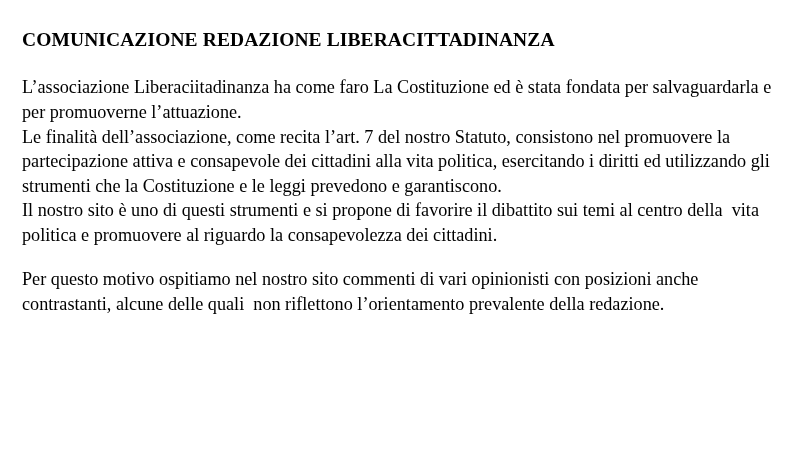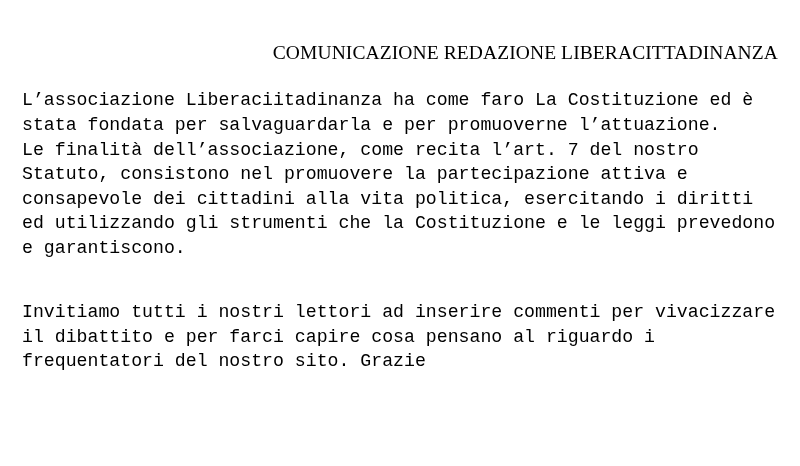--- a/index.html
+++ b/index.html
@@ -14,58 +14,56 @@
     color: #000000;
     overflow: hidden;
   }
   .page {
     box-sizing: border-box;
     width: 800px;
     height: 466px;
     padding: 28px 22px 10px 22px;
   }
   .doc-title {
-    text-align: right;
-    font-weight: normal;
+    text-align: left;
+    font-weight: bold;
     font-size: 19.5px;
     letter-spacing: 0.1px;
-    margin: 13px 0 24px 0;
+    margin: 0 0 24px 0;
     line-height: 1.2;
   }
   .para {
     font-size: 18.2px;
     line-height: 1.35;
     margin: 0;
     text-align: left;
     white-space: pre-wrap;
   }
   .block {
     margin-bottom: 0;
-    font-family: Liberation Mono, monospace;
   }
   .gap {
     height: 20px;
   }
 </style>
 </head>
 <body>
 
 <div class="page">
 
   <h1 class="doc-title">COMUNICAZIONE REDAZIONE LIBERACITTADINANZA</h1>
 
   <div class="block">
     <p class="para">L’associazione Liberaciitadinanza ha come faro La Costituzione ed è stata fondata per salvaguardarla e per promuoverne l’attuazione.</p>
     <p class="para">Le finalità dell’associazione, come recita l’art. 7 del nostro Statuto, consistono nel promuovere la partecipazione attiva e consapevole dei cittadini alla vita politica, esercitando i diritti ed utilizzando gli strumenti che la Costituzione e le leggi prevedono e garantiscono.</p>
+    <p class="para">Il nostro sito è uno di questi strumenti e si propone di favorire il dibattito sui temi al centro della  vita politica e promuovere al riguardo la consapevolezza dei cittadini.</p>
   </div>
 
   <div class="gap"></div>
 
   <div class="block">
+    <p class="para">Per questo motivo ospitiamo nel nostro sito commenti di vari opinionisti con posizioni anche contrastanti, alcune delle quali  non riflettono l’orientamento prevalente della redazione.</p>
   </div>
 
   <div class="gap"></div>
 
-  <div class="block">
-    <p class="para">Invitiamo tutti i nostri lettori ad inserire commenti per vivacizzare il dibattito e per farci capire cosa pensano al riguardo i frequentatori del nostro sito. Grazie</p>
-  </div>
 
 </div>
 
 </body></html>

